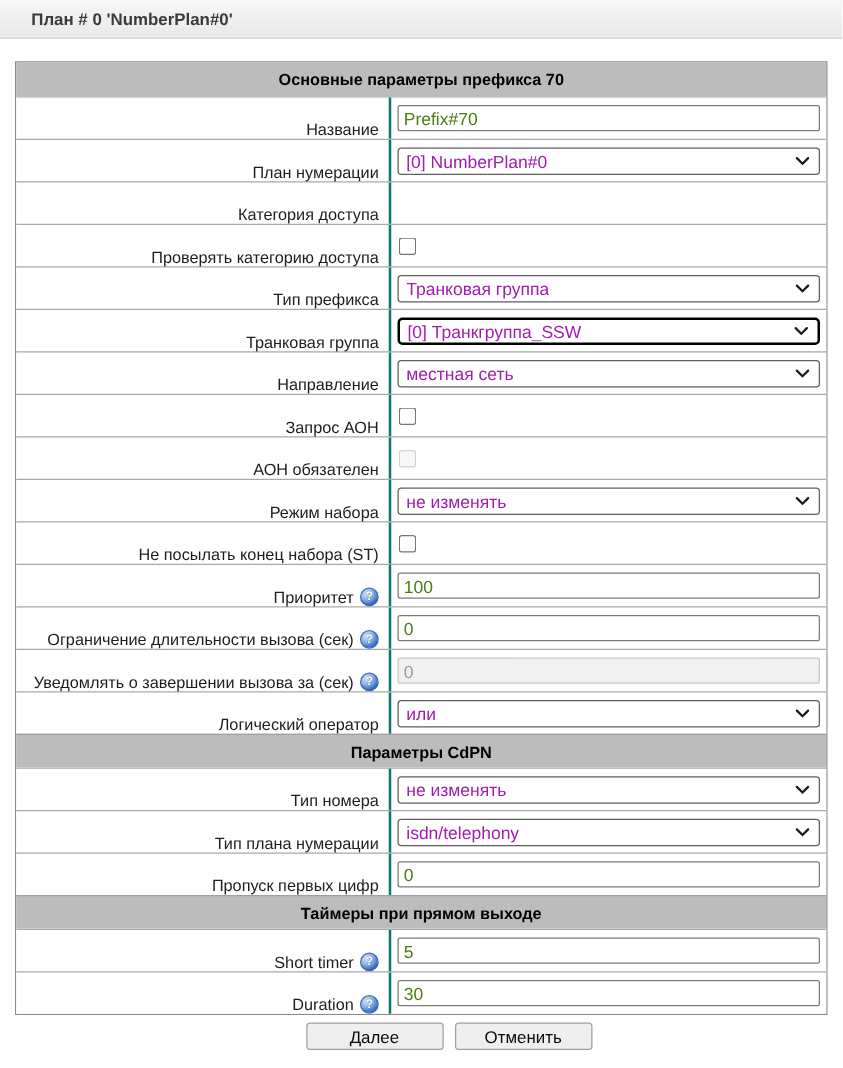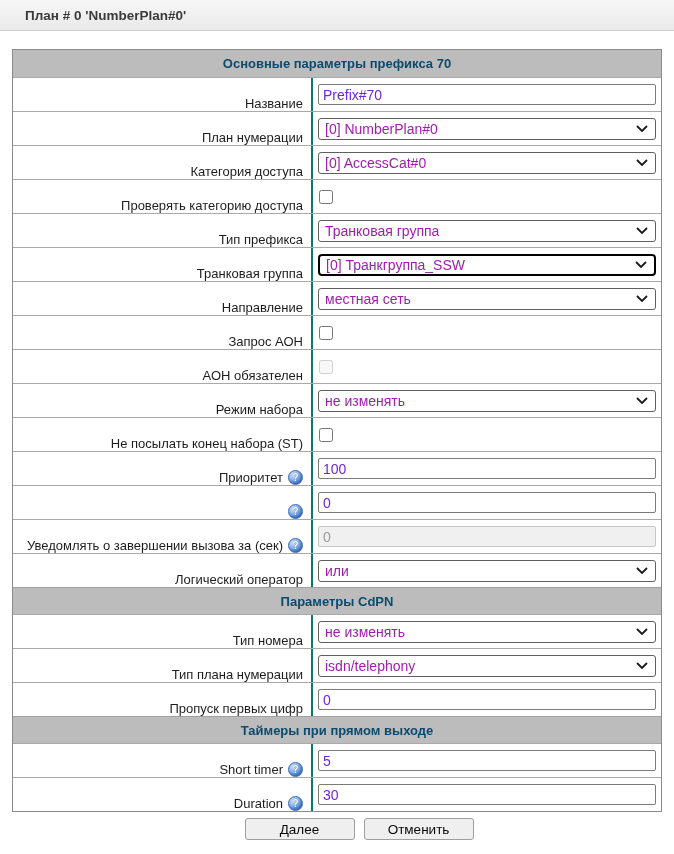--- a/index.html
+++ b/index.html
@@ -35,21 +35,21 @@
     background: #ffffff;
   }
   .sec-header {
     height: 27px;
     background: #bcbcbc;
     display: flex;
     align-items: center;
     justify-content: center;
     font-size: 13px;
     font-weight: bold;
-    color: #0c4a6e;
+    color: #000000;
     border-top: 1px solid #a0a0a0;
     box-sizing: border-box;
   }
   .form-table > :first-child { border-top: none; }
   .row {
     display: flex;
     height: 34px;
     border-top: 1px solid #a9a9a9;
     box-sizing: border-box;
     background: #fff;
@@ -77,21 +77,21 @@
     box-sizing: border-box;
   }
   
   .text-input {
     width: 100%;
     height: 21px;
     border: 1px solid #7b7b7b;
     border-radius: 2px;
     font-family: "Liberation Sans", sans-serif;
     font-size: 14px;
-    color: #6d28d9;
+    color: #4d7c0f;
     padding: 0 4px;
     box-sizing: border-box;
     background: #fff;
   }
   .text-input:disabled {
     background: #f0f0f0;
     color: #9a9a9a;
     border-color: #c6c6c6;
   }
   .select {
@@ -195,30 +195,20 @@
             </svg>
           </span>
       </div>
     </div>
   </div>
 
   <div class="row">
     <div class="label-cell">
         <span class="lbl">Категория доступа</span>
       </div>
-    <div class="value-cell">
-      <div class="select">
-        <span class="select-text">[0] AccessCat#0</span>
-        <span class="chevron">
-            <svg width="12" height="8" viewBox="0 0 12 8">
-              <path d="M1.5 1.5 L6 6 L10.5 1.5" stroke="#1a1a1a" stroke-width="1.8" fill="none" stroke-linecap="round"></path>
-            </svg>
-          </span>
-      </div>
-    </div>
   </div>
 
   <div class="row">
     <div class="label-cell">
         <span class="lbl">Проверять категорию доступа</span>
       </div>
     <div class="value-cell">
       <input type="checkbox" class="cb" style="">
     </div>
   </div>
@@ -319,20 +309,21 @@
       <span class="lbl">Приоритет</span>
       <span class="help-icon">?</span>
     </div>
     <div class="value-cell">
       <input type="text" class="text-input" value="100" style="">
     </div>
   </div>
 
   <div class="row">
     <div class="label-cell">
+      <span class="lbl">Ограничение длительности вызова (сек)</span>
       <span class="help-icon">?</span>
     </div>
     <div class="value-cell">
       <input type="text" class="text-input" value="0" style="">
     </div>
   </div>
 
   <div class="row">
     <div class="label-cell">
       <span class="lbl">Уведомлять о завершении вызова за (сек)</span>

